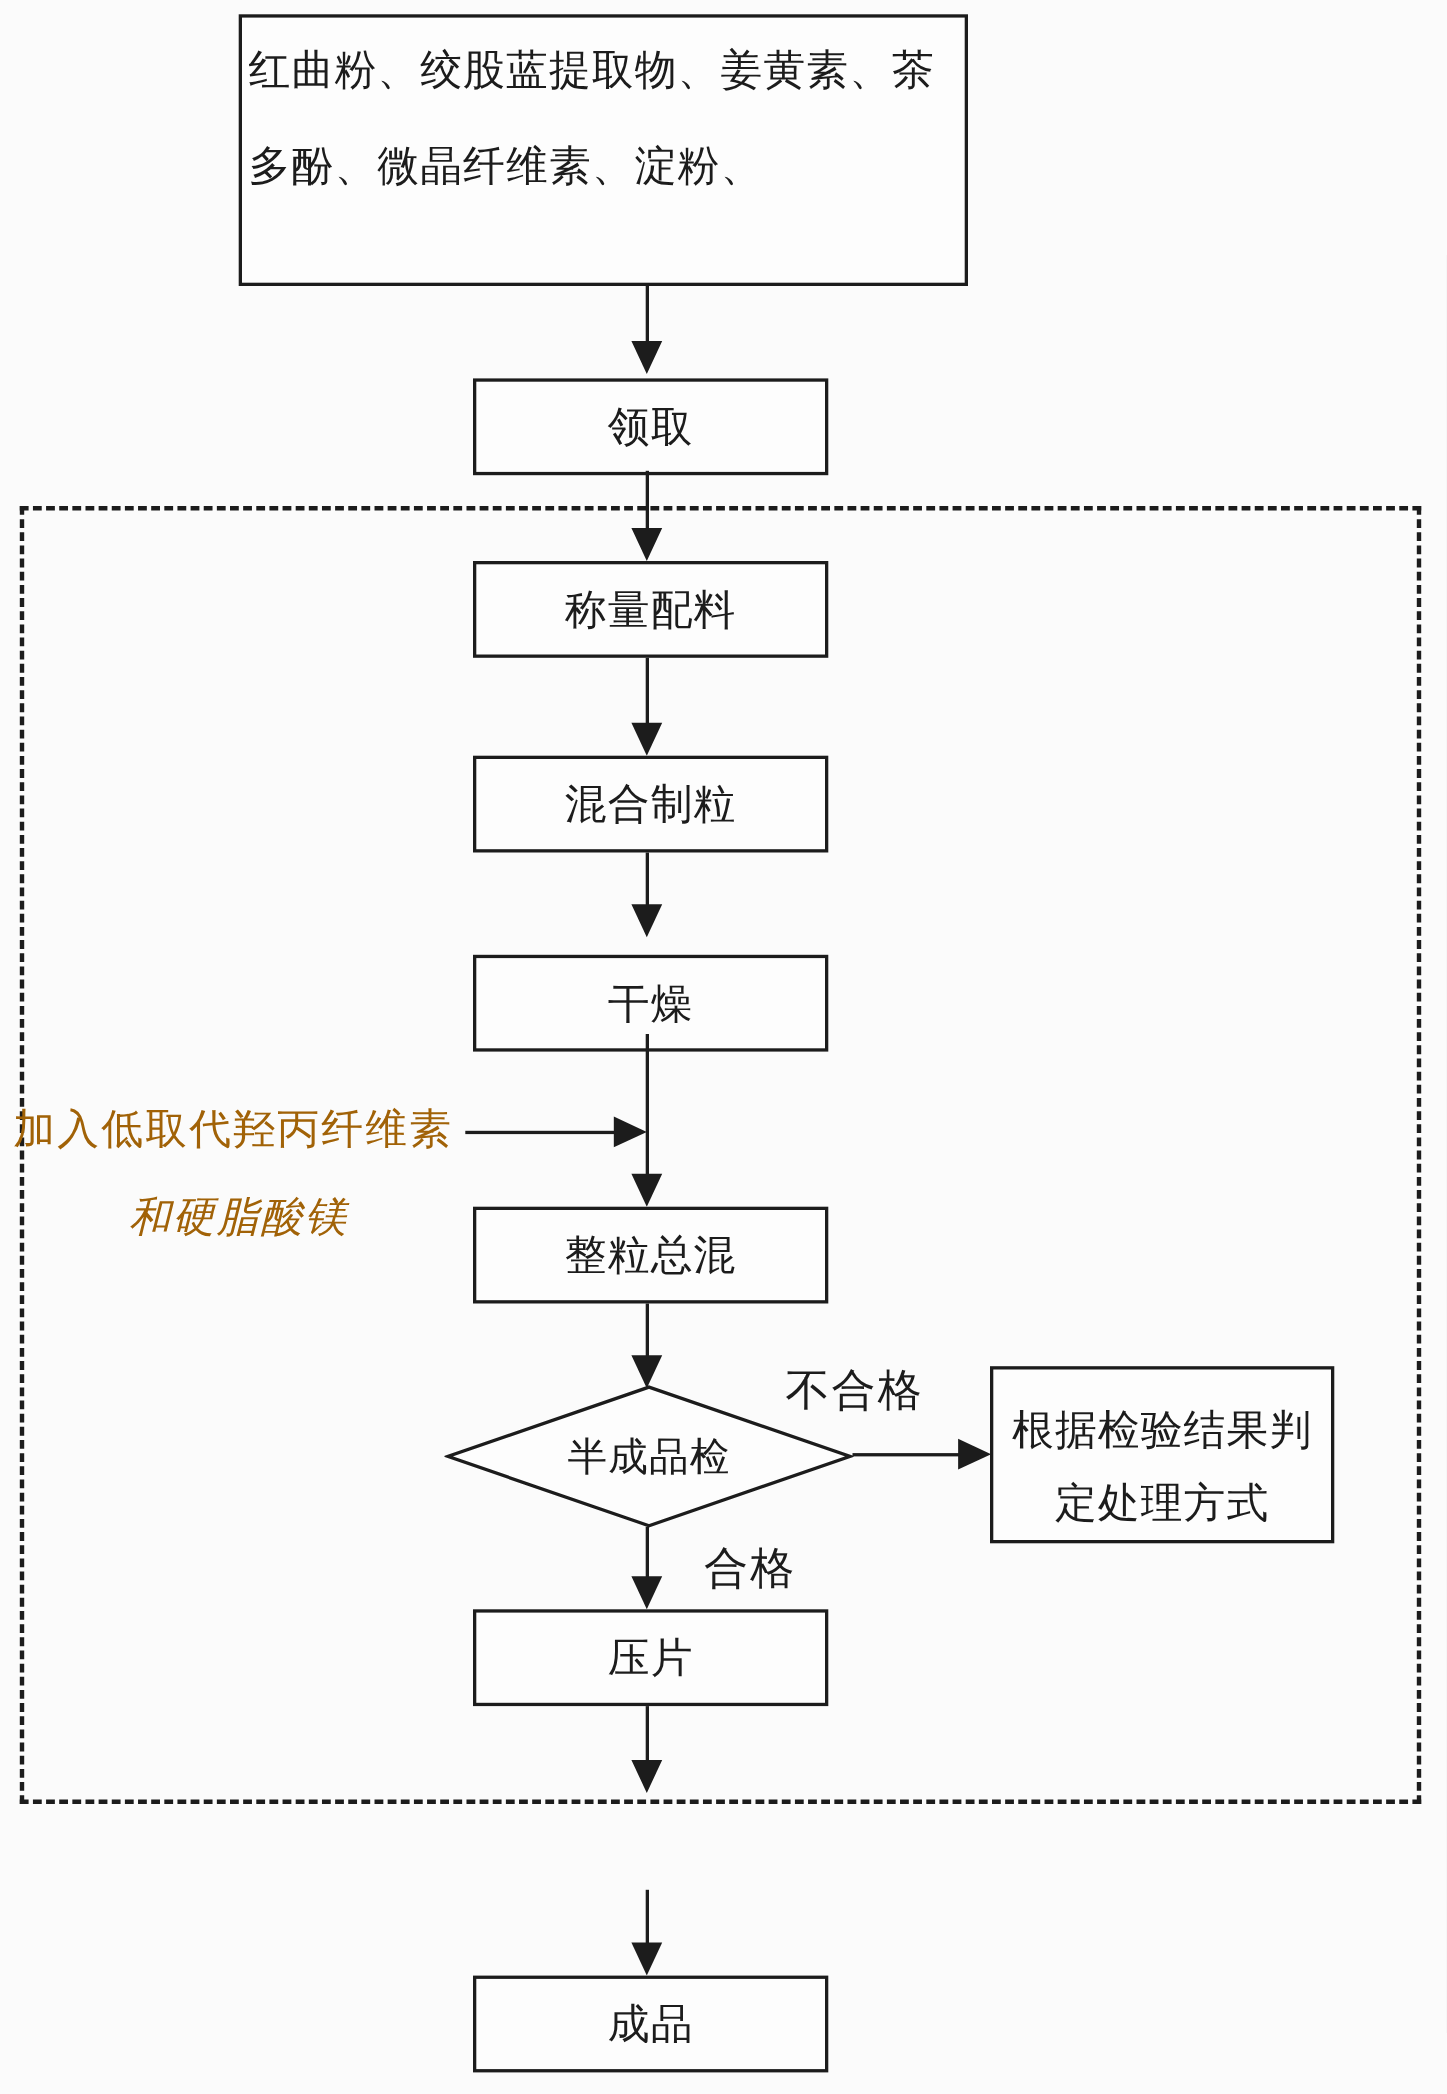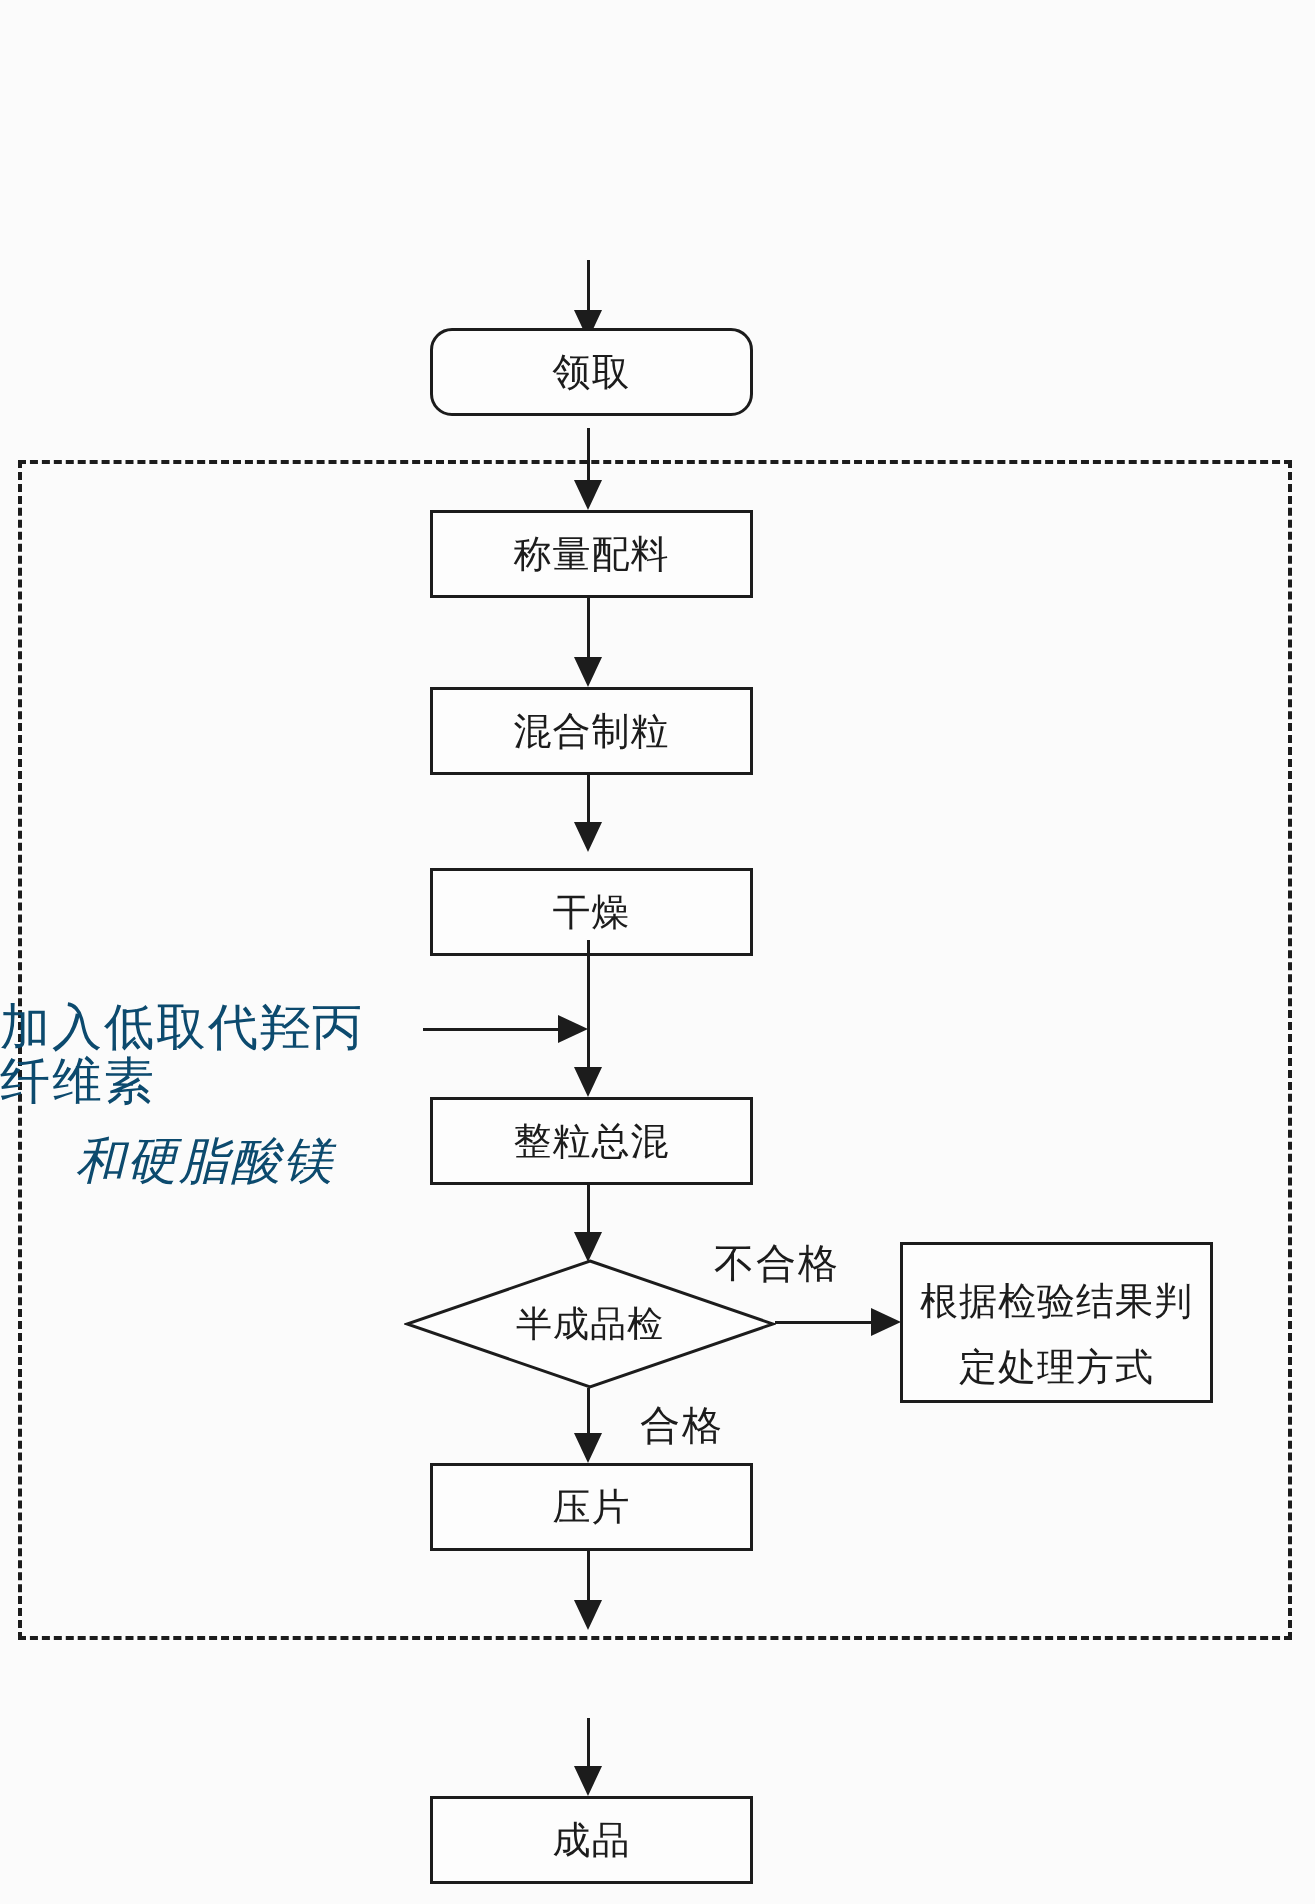--- a/index.html
+++ b/index.html
@@ -99,45 +99,48 @@
   }
   .edge-label {
     position: absolute;
     font-size: 40px;
     letter-spacing: 2px;
     color: #1c1c1c;
     white-space: nowrap;
   }
   .side-note {
     position: absolute;
-    left: 0; top: 1000px;
+    left: 12px; top: 1000px;
     width: 410px;
-    font-size: 50px;
+    font-size: 38px;
     line-height: 54px;
     letter-spacing: 2px;
-    color: #0c4a6e;
+    color: #a16207;
   }
   .side-note .line2 {
     text-align: center;
     margin-top: 26px;
     font-style: italic;
   }
 </style>
 </head>
 <body>
 
 <div class="canvas">
 
   <div class="dashed-boundary"></div>
 
+  <div class="box ingredients">
+    <span>红曲粉、绞股蓝提取物、姜黄素、茶多酚、微晶纤维素、淀粉、</span>
+  </div>
 
   <div class="vline" style="top:260px;height:52px;"></div>
   <div class="arrow-down" style="top:310px;"></div>
 
-  <div class="box proc" style="top:328px;border-radius:22px;">
+  <div class="box proc" style="top:344px;">
     <span>领取</span>
   </div>
 
   <div class="vline" style="top:428px;height:54px;"></div>
   <div class="arrow-down" style="top:480px;"></div>
 
   <div class="box proc" style="top:510px;">
     <span>称量配料</span>
   </div>
 

